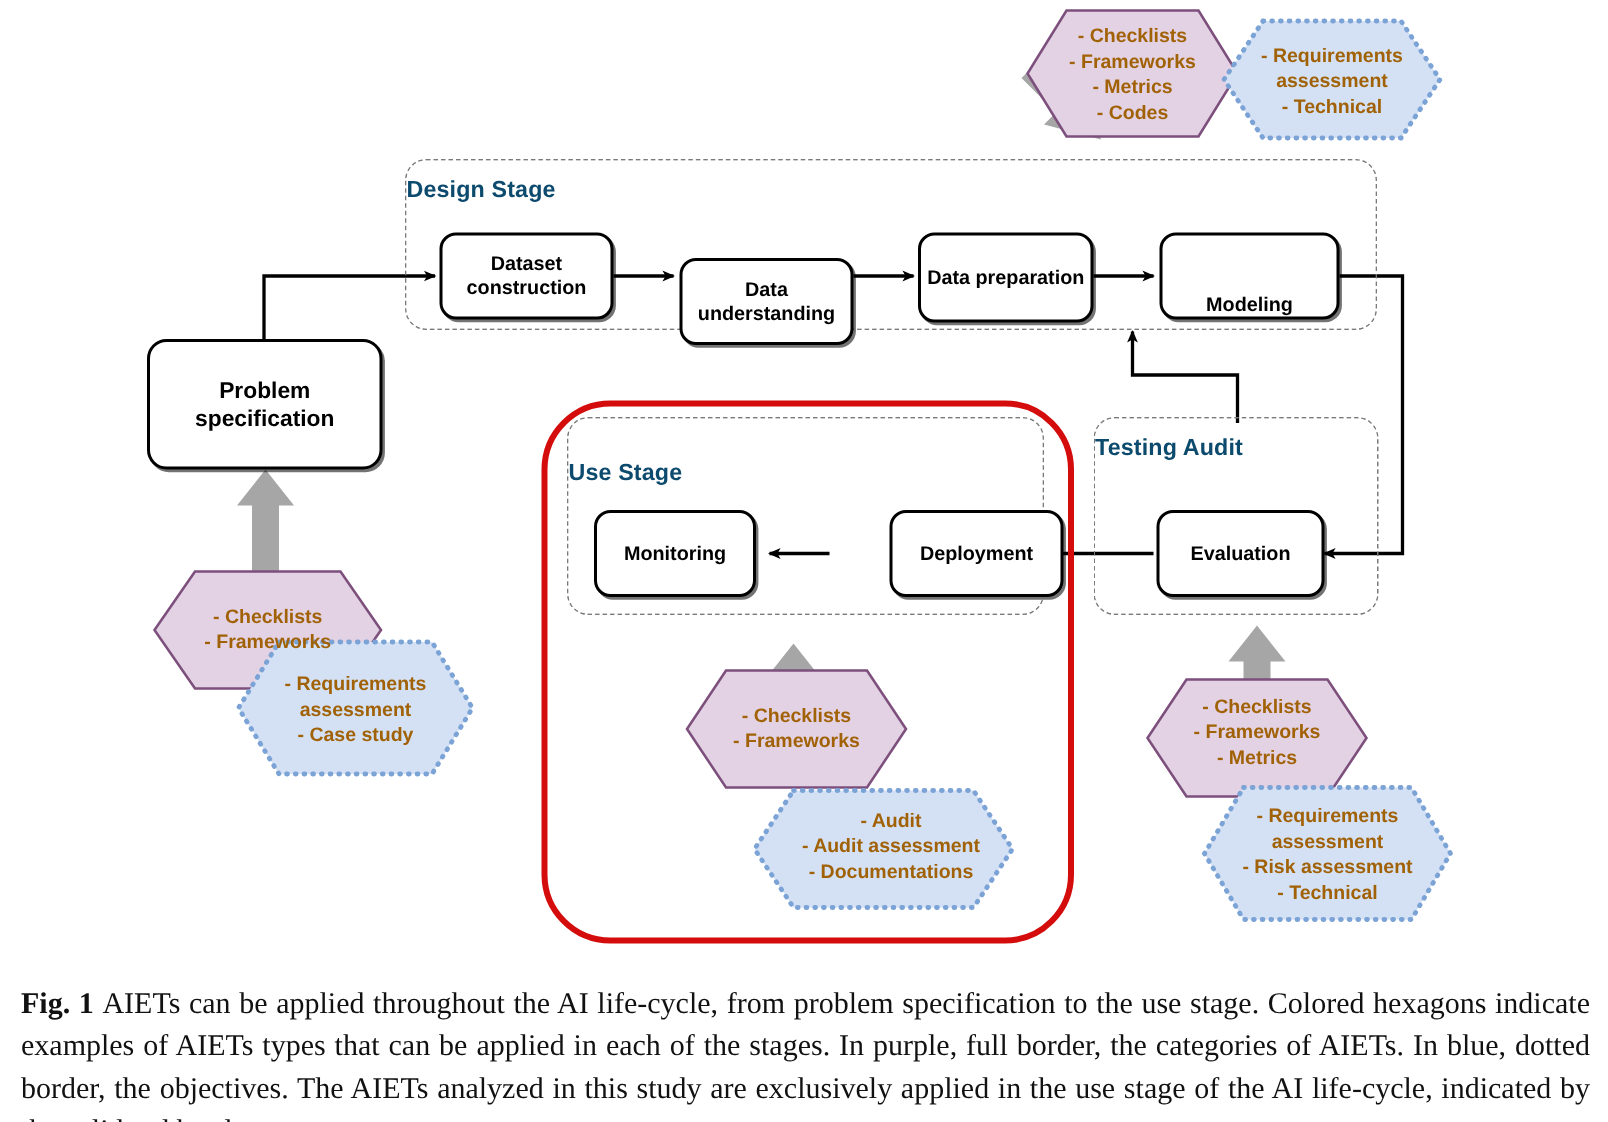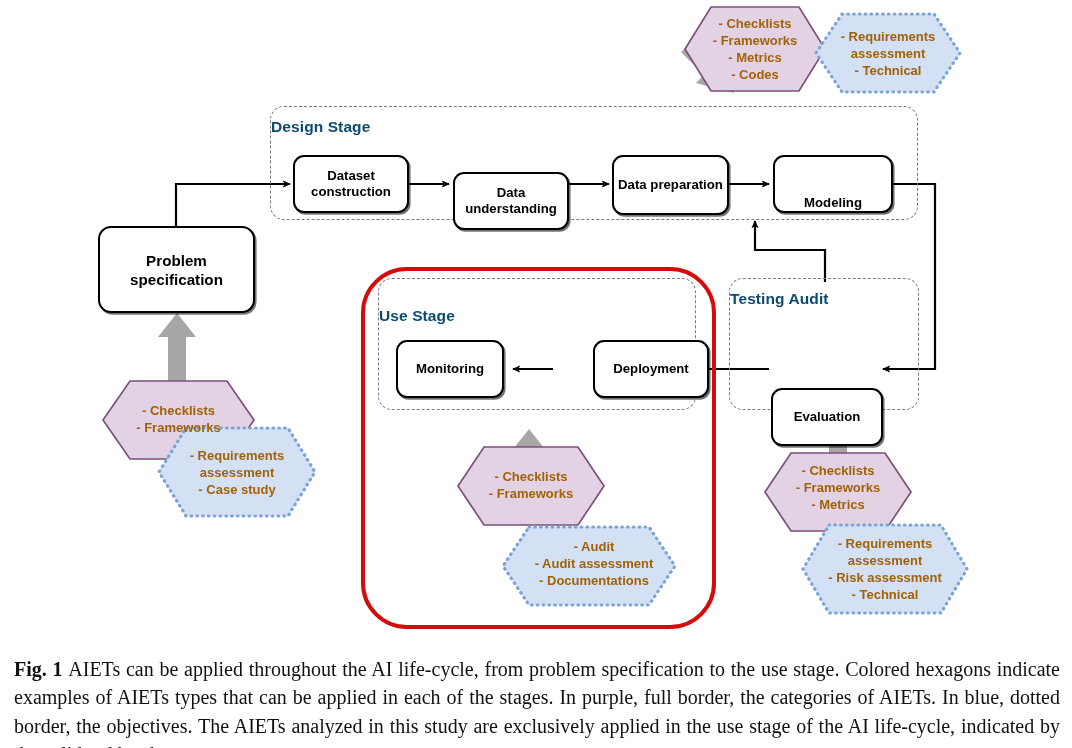--- a/index.html
+++ b/index.html
@@ -125,21 +125,21 @@
   </div>
 
   <div class="pbox" style="left:612px;top:155px;width:117px;height:60px;">
     <span style="white-space:pre-line;">Data preparation</span>
   </div>
 
   <div class="pbox" style="left:773px;top:155px;width:120px;height:58px;align-items:flex-end;">
     <span style="white-space:pre-line;">Modeling</span>
   </div>
 
-  <div class="pbox" style="left:771px;top:340px;width:112px;height:58px;margin-top:48px;">
+  <div class="pbox" style="left:771px;top:340px;width:112px;height:58px;">
     <span style="white-space:pre-line;">Evaluation</span>
   </div>
 
   <div class="pbox" style="left:556px;top:340px;width:116px;height:58px;margin-left:37px;">
     <span style="white-space:pre-line;">Deployment</span>
   </div>
 
   <div class="pbox" style="left:396px;top:340px;width:108px;height:58px;">
     <span style="white-space:pre-line;">Monitoring</span>
   </div>

